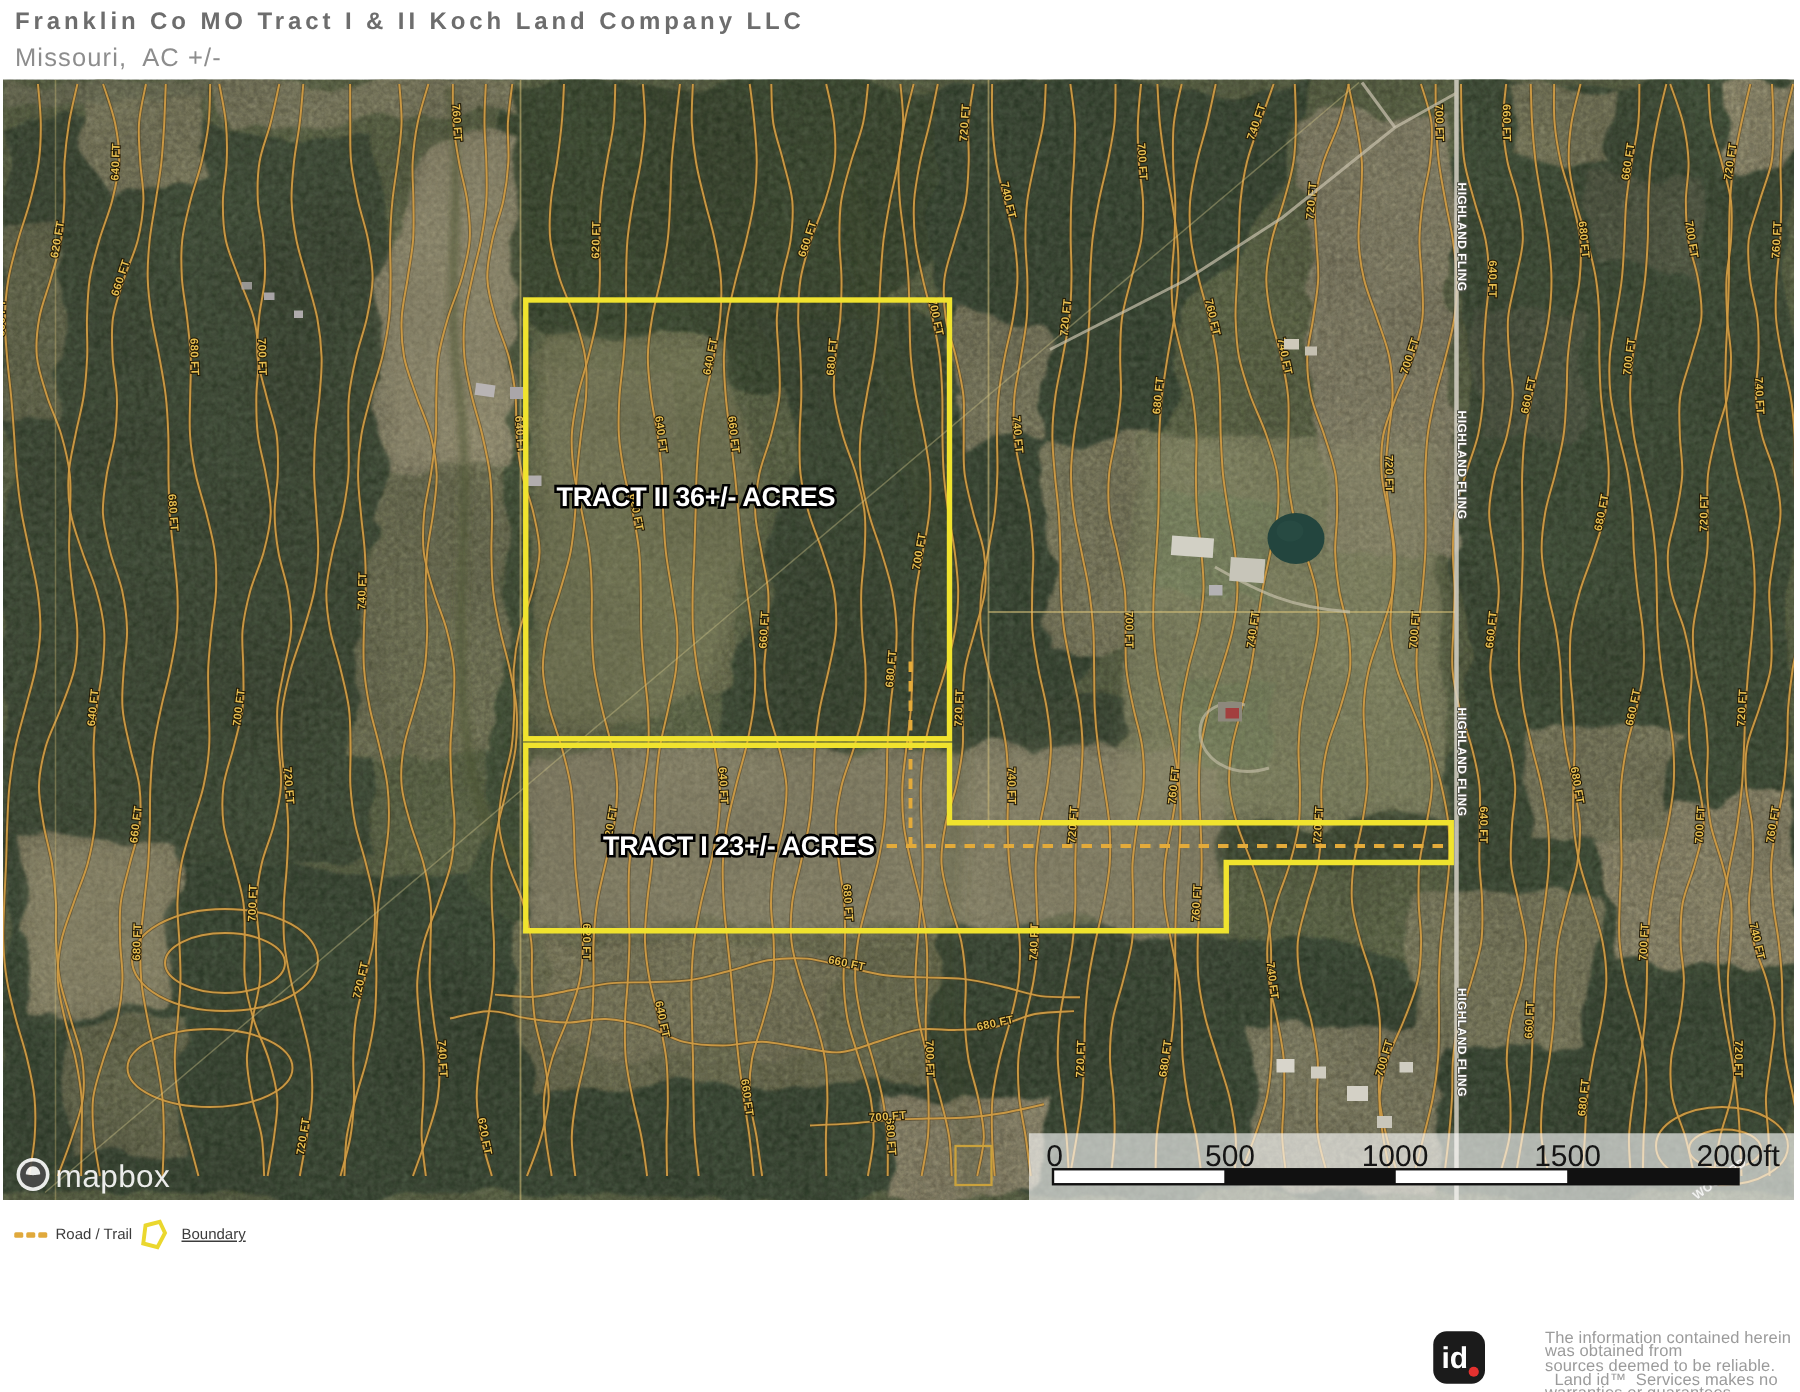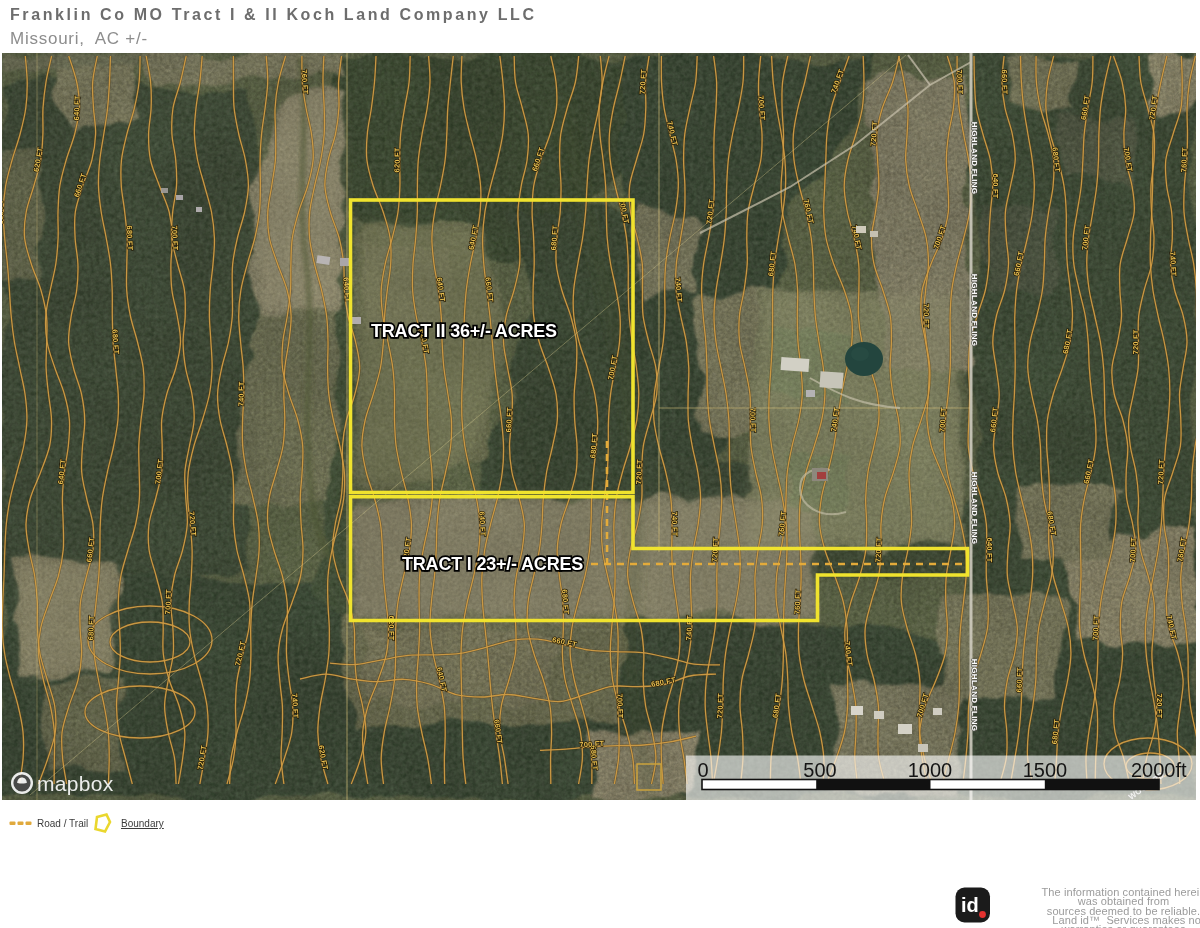--- a/index.html
+++ b/index.html
@@ -1,17 +1,17 @@
 <!DOCTYPE html>
 <html><head>
 <meta charset="utf-8">
 <title>Franklin Co MO Tract I &amp; II Koch Land Company LLC</title>
 <style>
 html,body{margin:0;padding:0;background:#fff;font-family:"Liberation Sans",sans-serif;}
-#page{position:relative;width:1200px;height:928px;overflow:hidden;background:#fff;text-align:center;}
+#page{position:relative;width:1200px;height:928px;overflow:hidden;background:#fff;}
 #title{position:absolute;left:10px;top:6px;font-size:16px;font-weight:bold;color:#6d6d6d;letter-spacing:2.6px;}
 #subtitle{position:absolute;left:10px;top:29px;font-size:17px;color:#8d8d8d;letter-spacing:0.75px;}
 #mapwrap{position:absolute;left:2px;top:53px;width:1194px;height:747px;}
 .ctc path,.ctc ellipse{fill:none;stroke:#4f3c18;stroke-width:2.4;opacity:0.5;}
 .ct path,.ct ellipse{fill:none;stroke:#d09c45;stroke-width:1.3;opacity:0.95;}
 .clab text{font-size:7.5px;font-weight:bold;fill:#e8bf50;stroke:#241c08;stroke-width:1.5px;paint-order:stroke;text-anchor:middle;letter-spacing:0.2px;}
 .tractlab{font-size:18px;font-weight:bold;fill:#ffffff;stroke:#000;stroke-width:3.4px;paint-order:stroke;letter-spacing:-0.2px;}
 .roadlab{font-size:8px;font-weight:bold;fill:#fff;stroke:#55554c;stroke-width:1.3px;paint-order:stroke;text-anchor:middle;letter-spacing:0.3px;}
 .sbnum{font-size:20px;fill:#151515;text-anchor:middle;}
 #legend{position:absolute;left:0;top:802px;width:1151px;height:40px;}

